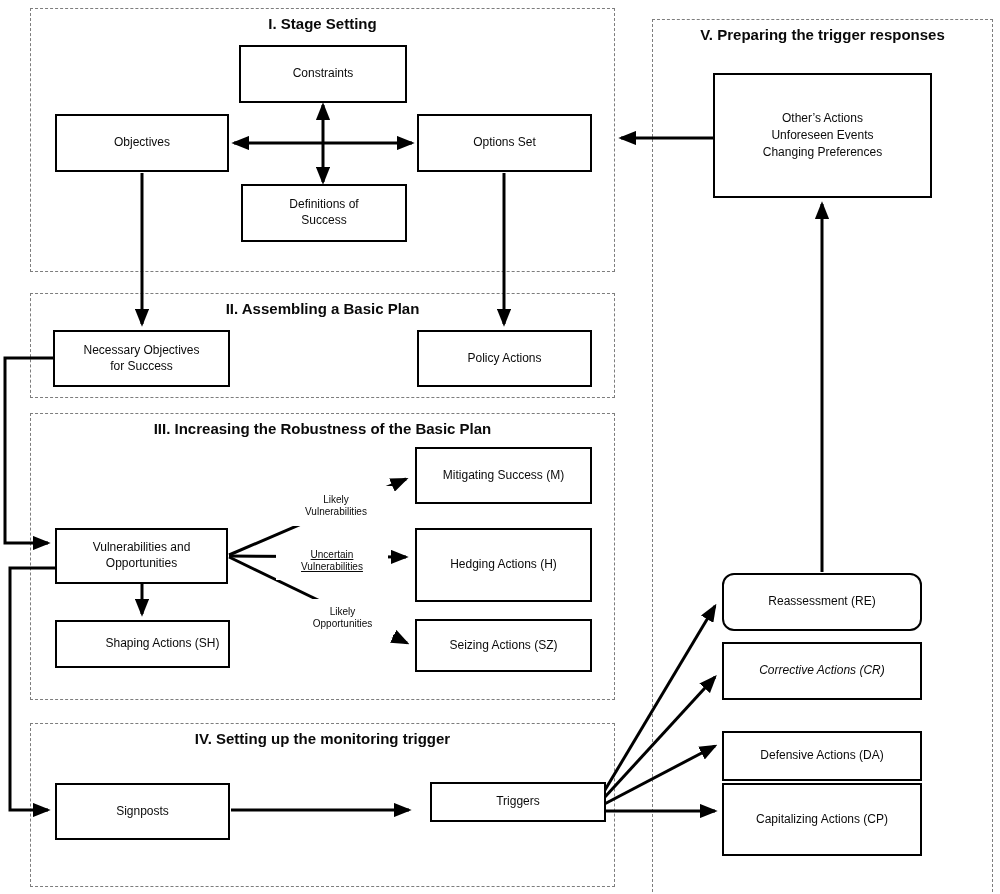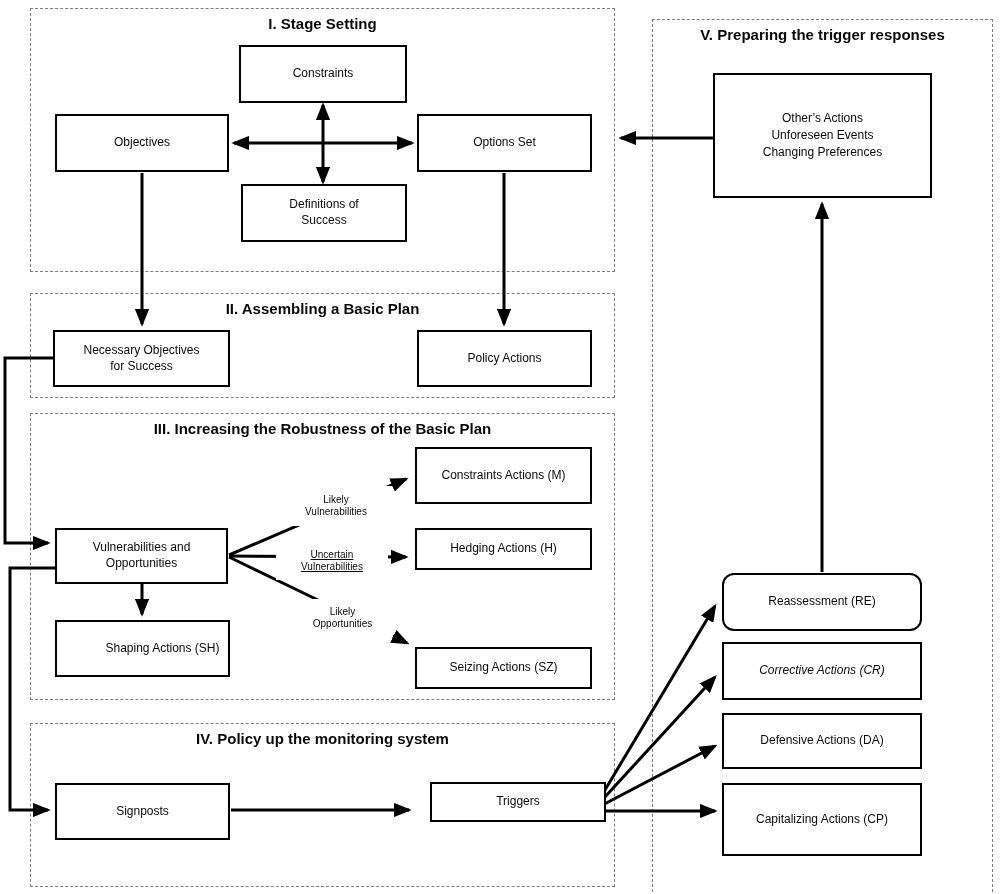--- a/index.html
+++ b/index.html
@@ -84,21 +84,21 @@
   <div class="section" style="left:30px; top:8px; width:585px; height:264px;">
     <div class="section-title">I. Stage Setting</div>
   </div>
   <div class="section" style="left:30px; top:293px; width:585px; height:105px;">
     <div class="section-title">II. Assembling a Basic Plan</div>
   </div>
   <div class="section" style="left:30px; top:413px; width:585px; height:287px;">
     <div class="section-title">III. Increasing the Robustness of the Basic Plan</div>
   </div>
   <div class="section" style="left:30px; top:723px; width:585px; height:164px;">
-    <div class="section-title">IV. Policy up the monitoring system</div>
+    <div class="section-title">IV. Setting up the monitoring trigger</div>
   </div>
   <div class="section" style="left:652px; top:19px; width:341px; height:883px;">
     <div class="section-title">V. Preparing the trigger responses</div>
   </div>
 
   <svg id="arrow-layer" width="1000" height="894" viewBox="0 0 1000 894">
     <defs>
       <marker id="ah" viewBox="0 0 10 8" markerWidth="6" markerHeight="4.8" refX="8.5" refY="4" orient="auto-start-reverse" markerUnits="strokeWidth">
         <path d="M0,0 L10,4 L0,8 Z" fill="#000000"></path>
       </marker>
@@ -133,27 +133,27 @@
   <div class="node" style="left:239px; top:45px;  width:168px; height:58px;">Constraints</div>
   <div class="node" style="left:55px;  top:114px; width:174px; height:58px;">Objectives</div>
   <div class="node" style="left:417px; top:114px; width:175px; height:58px;">Options Set</div>
   <div class="node" style="left:241px; top:184px; width:166px; height:58px;">Definitions of
 Success</div>
   <div class="node" style="left:53px;  top:330px; width:177px; height:57px;">Necessary Objectives
 for Success</div>
   <div class="node" style="left:417px; top:330px; width:175px; height:57px;">Policy Actions</div>
   <div class="node" style="left:55px;  top:528px; width:173px; height:56px;">Vulnerabilities and
 Opportunities</div>
-  <div class="node" style="left:55px;  top:620px; width:175px; height:57px;padding-left:44px;">Shaping Actions (SH)</div>
-  <div class="node" style="left:415px; top:447px; width:177px; height:57px;">Constraints Actions (M)</div>
-  <div class="node" style="left:415px; top:528px; width:177px; height:42px;">Hedging Actions (H)</div>
-  <div class="node" style="left:415px; top:619px; width:177px; height:42px;margin-top:28px;">Seizing Actions (SZ)</div>
+  <div class="node" style="left:55px;  top:620px; width:175px; height:48px;padding-left:44px;">Shaping Actions (SH)</div>
+  <div class="node" style="left:415px; top:447px; width:177px; height:57px;">Mitigating Success (M)</div>
+  <div class="node" style="left:415px; top:528px; width:177px; height:74px;">Hedging Actions (H)</div>
+  <div class="node" style="left:415px; top:619px; width:177px; height:53px;">Seizing Actions (SZ)</div>
   <div class="node" style="left:55px;  top:783px; width:175px; height:57px;">Signposts</div>
   <div class="node" style="left:416px; top:782px; width:176px; height:40px;margin-left:14px;">Triggers</div>
   <div class="node" style="left:713px; top:73px;  width:219px; height:125px; line-height:1.4;">Other’s Actions
 Unforeseen Events
 Changing Preferences</div>
   <div class="node" style="left:722px; top:573px; width:200px; height:58px;border-radius:12px;">Reassessment (RE)</div>
   <div class="node" style="left:722px; top:642px; width:200px; height:58px;font-style:italic;">Corrective Actions (CR)</div>
-  <div class="node" style="left:722px; top:713px; width:200px; height:56px;">Defensive Actions (DA)</div>
+  <div class="node" style="left:722px; top:731px; width:200px; height:50px;">Defensive Actions (DA)</div>
   <div class="node" style="left:722px; top:783px; width:200px; height:73px;">Capitalizing Actions (CP)</div>
 
 </div>
 
 </body></html>

